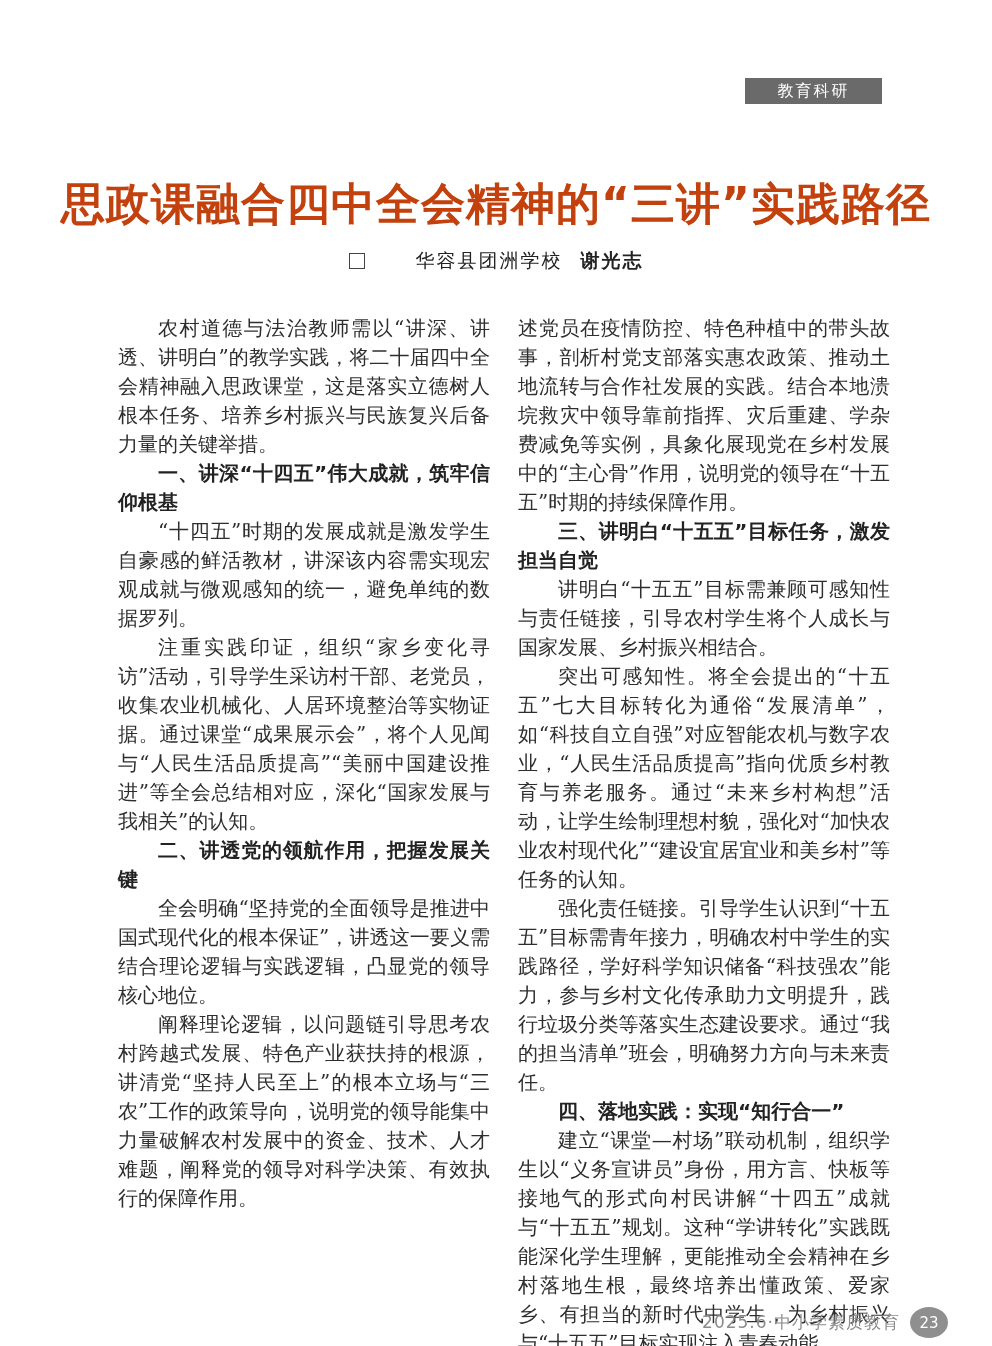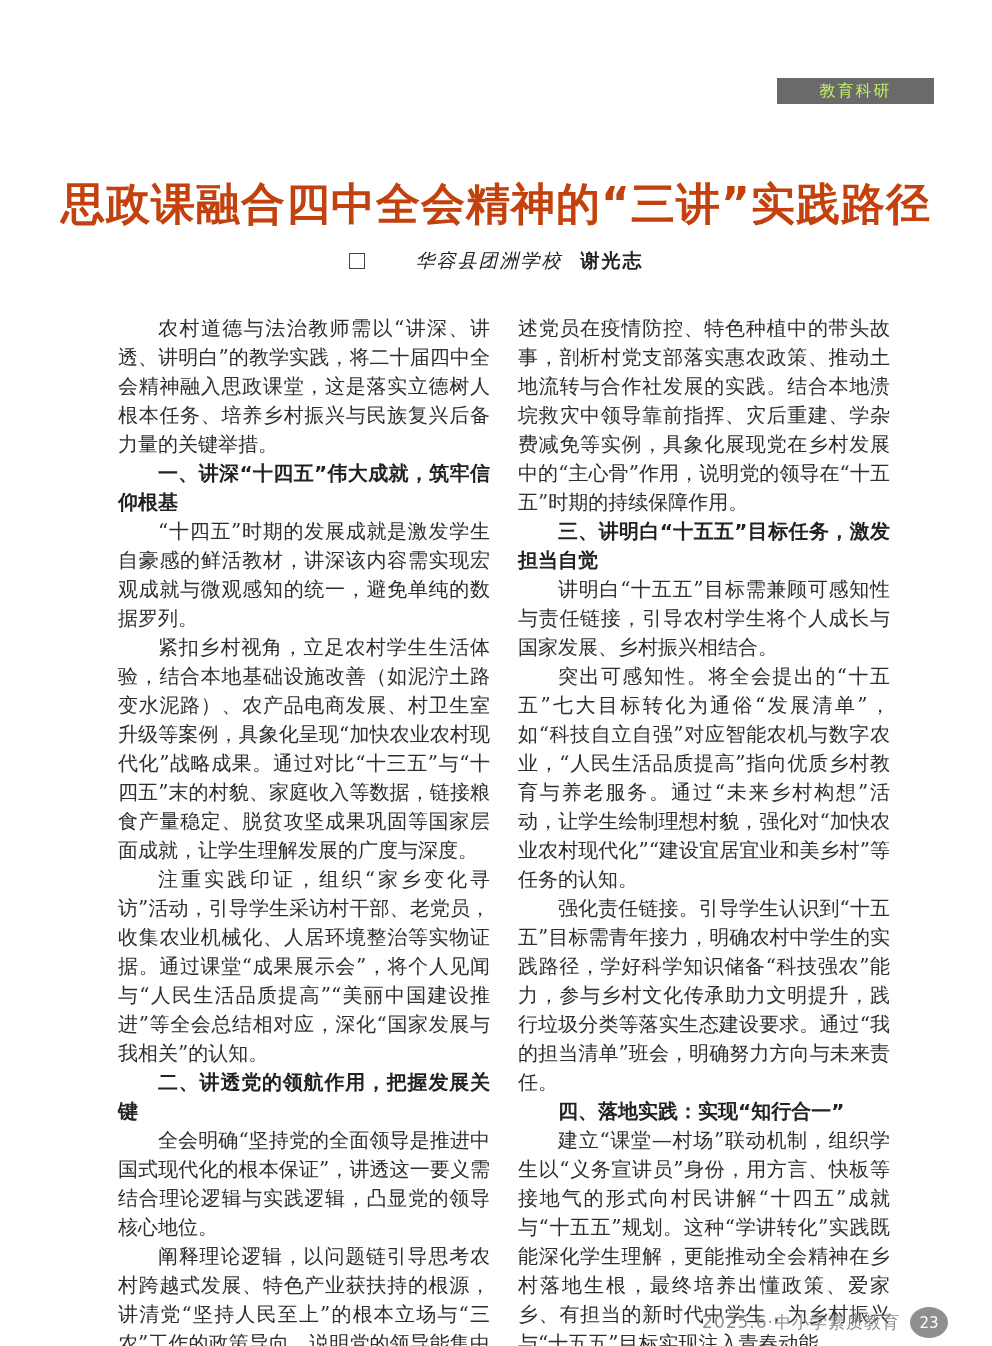--- a/index.html
+++ b/index.html
@@ -5,46 +5,45 @@
   html,body{margin:0;padding:0;}
   body{
     width:992px;height:1346px;
     background:#ffffff;
     position:relative;
     font-family:"DejaVu Serif","Liberation Serif",serif;
     overflow:hidden;
   }
   .kicker-badge{
     position:absolute;left:745px;top:78px;
-    width:157px;height:26px;
-    background:#6a6a6a;color:#bef264;
+    width:137px;height:26px;
+    background:#6a6a6a;color:#ffffff;
     font-family:"DejaVu Sans","Liberation Sans",sans-serif;
     font-size:16px;letter-spacing:2px;
-    display:flex;align-items:center;justify-content:center;margin-left:32px;
+    display:flex;align-items:center;justify-content:center;
   }
   .article-title{
     position:absolute;top:178px;left:0;width:992px;
     text-align:center;
     font-family:"DejaVu Sans","Liberation Sans",sans-serif;
     font-weight:900;font-size:44px;color:#c2410c;
     letter-spacing:1px;line-height:52px;
     margin:0;
   }
   .byline{
     position:absolute;top:248px;left:0;width:992px;
     display:flex;align-items:center;justify-content:center;
     gap:18px;
     font-size:19px;color:#222;
   }
   .byline .marker-square{
     display:inline-block;width:14px;height:14px;
     border:1.5px solid #444;background:transparent;
   }
   .byline .affiliation{
-    font-style:italic;
     font-family:"DejaVu Serif","Liberation Serif",serif;
     letter-spacing:2px;
     margin-left:33px;
   }
   .byline .author-name{
     font-weight:bold;
     font-family:"DejaVu Sans","Liberation Sans",sans-serif;
     letter-spacing:2px;
   }
   .content{
@@ -91,21 +90,20 @@
   <span class="marker-square"></span>
   <span class="affiliation">华容县团洲学校</span>
   <span class="author-name">谢光志</span>
 </div>
 
 <div class="content">
   <div class="col">
       <p class="para">农村道德与法治教师需以“讲深、讲透、讲明白”的教学实践，将二十届四中全会精神融入思政课堂，这是落实立德树人根本任务、培养乡村振兴与民族复兴后备力量的关键举措。</p>
       <p class="heading">一、讲深“十四五”伟大成就，筑牢信仰根基</p>
       <p class="para">“十四五”时期的发展成就是激发学生自豪感的鲜活教材，讲深该内容需实现宏观成就与微观感知的统一，避免单纯的数据罗列。</p>
-      <p class="para">紧扣乡村视角，立足农村学生生活体验，结合本地基础设施改善（如泥泞土路变水泥路）、农产品电商发展、村卫生室升级等案例，具象化呈现“加快农业农村现代化”战略成果。通过对比“十三五”与“十四五”末的村貌、家庭收入等数据，链接粮食产量稳定、脱贫攻坚成果巩固等国家层面成就，让学生理解发展的广度与深度。</p>
       <p class="para">注重实践印证，组织“家乡变化寻访”活动，引导学生采访村干部、老党员，收集农业机械化、人居环境整治等实物证据。通过课堂“成果展示会”，将个人见闻与“人民生活品质提高”“美丽中国建设推进”等全会总结相对应，深化“国家发展与我相关”的认知。</p>
       <p class="heading">二、讲透党的领航作用，把握发展关键</p>
       <p class="para">全会明确“坚持党的全面领导是推进中国式现代化的根本保证”，讲透这一要义需结合理论逻辑与实践逻辑，凸显党的领导核心地位。</p>
       <p class="para">阐释理论逻辑，以问题链引导思考农村跨越式发展、特色产业获扶持的根源，讲清党“坚持人民至上”的根本立场与“三农”工作的政策导向，说明党的领导能集中力量破解农村发展中的资金、技术、人才难题，阐释党的领导对科学决策、有效执行的保障作用。</p>
     </div>
   <div class="col">
       <p class="para cont">述党员在疫情防控、特色种植中的带头故事，剖析村党支部落实惠农政策、推动土地流转与合作社发展的实践。结合本地溃垸救灾中领导靠前指挥、灾后重建、学杂费减免等实例，具象化展现党在乡村发展中的“主心骨”作用，说明党的领导在“十五五”时期的持续保障作用。</p>
       <p class="heading">三、讲明白“十五五”目标任务，激发担当自觉</p>
       <p class="para">讲明白“十五五”目标需兼顾可感知性与责任链接，引导农村学生将个人成长与国家发展、乡村振兴相结合。</p>
       <p class="para">突出可感知性。将全会提出的“十五五”七大目标转化为通俗“发展清单”，如“科技自立自强”对应智能农机与数字农业，“人民生活品质提高”指向优质乡村教育与养老服务。通过“未来乡村构想”活动，让学生绘制理想村貌，强化对“加快农业农村现代化”“建设宜居宜业和美乡村”等任务的认知。</p>

